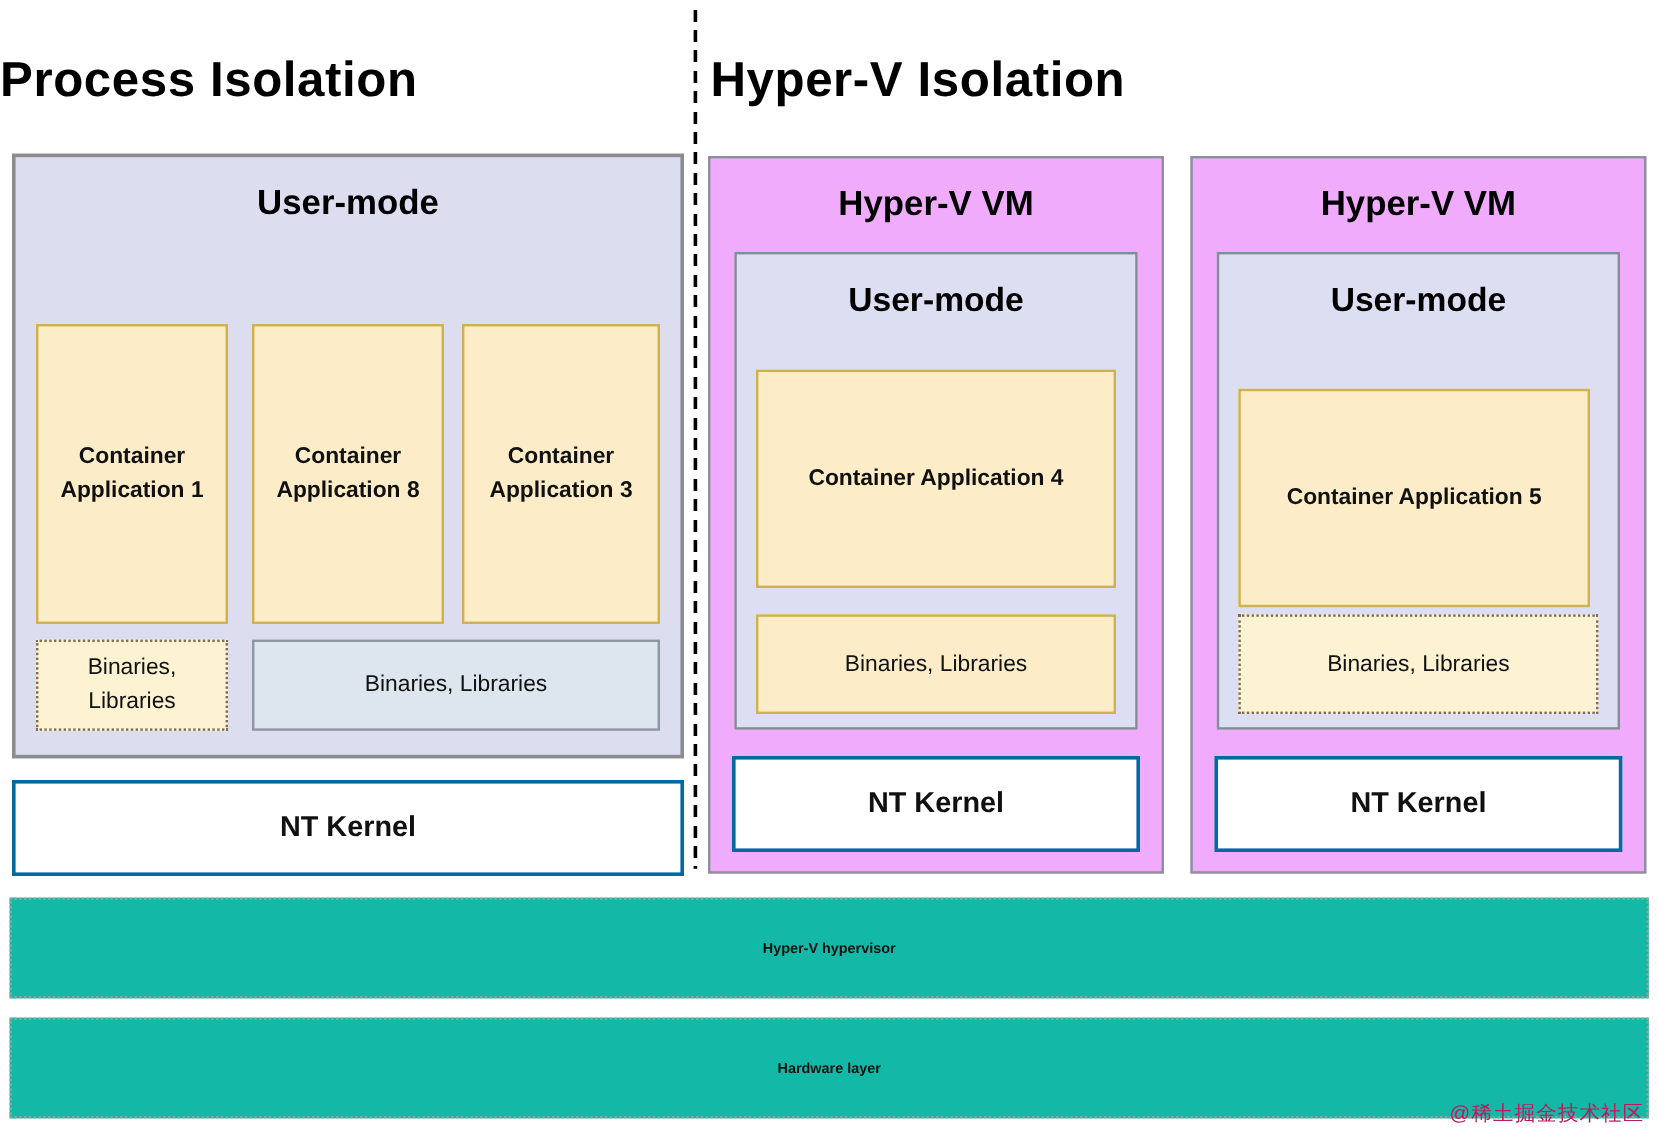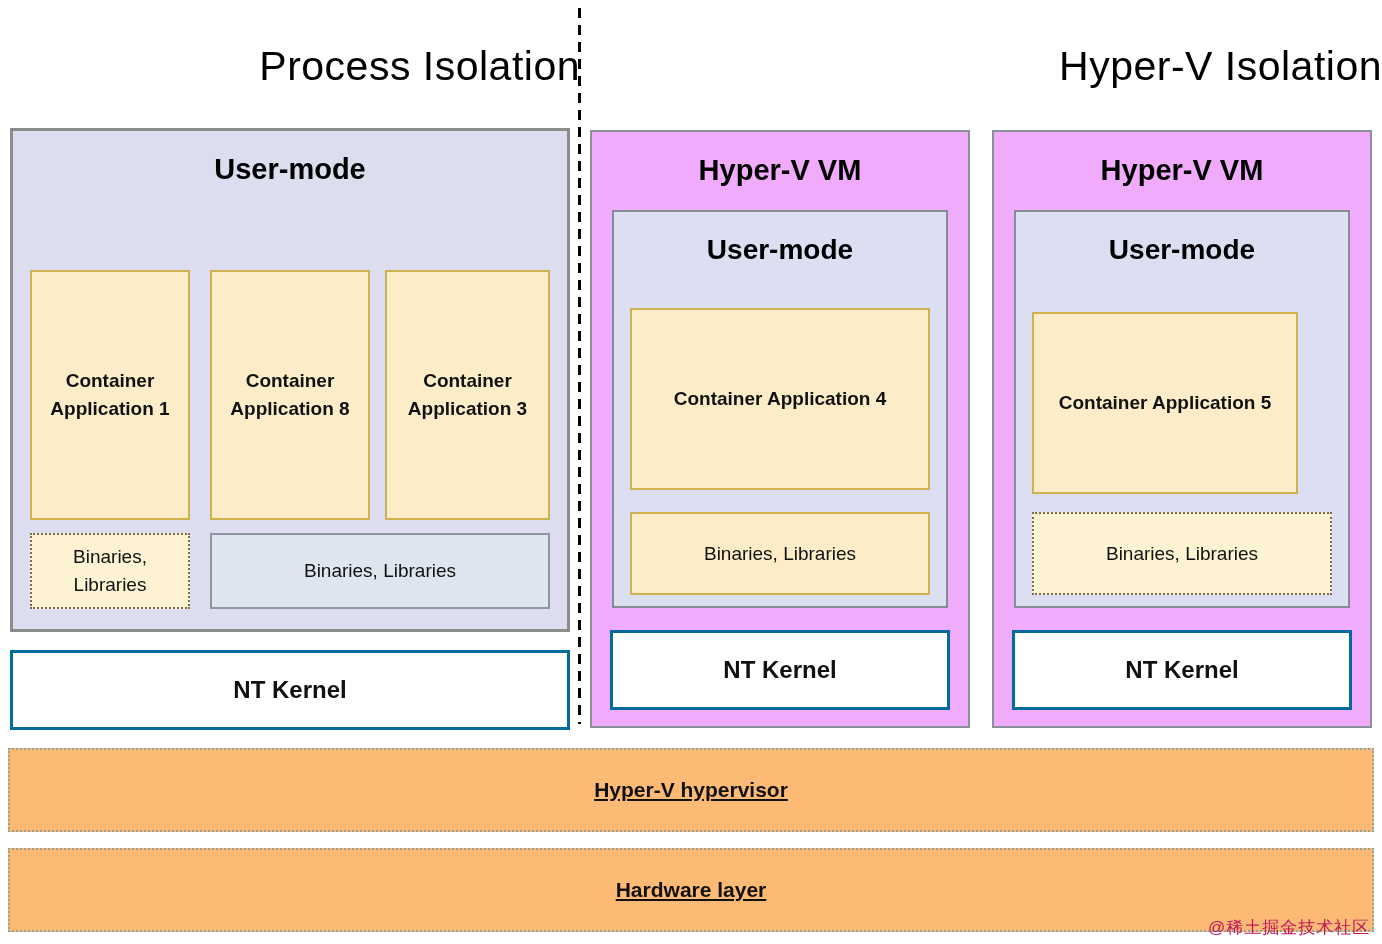--- a/index.html
+++ b/index.html
@@ -8,22 +8,22 @@
     width:1382px;height:944px;
     background:#ffffff;
     font-family:"Liberation Sans", sans-serif;
     color:#111111;
     overflow:hidden;
   }
   .abs{position:absolute;box-sizing:border-box;}
   .center{display:flex;align-items:center;justify-content:center;text-align:center;}
 
   .main-title{
-    font-size:41px;font-weight:normal;color:#000;
-    text-align:right;line-height:1.2;letter-spacing:0.5px;
+    font-size:41px;font-weight:bold;color:#000;
+    text-align:left;line-height:1.2;letter-spacing:0.5px;
   }
 
   .divider{
     width:3px;
     background:repeating-linear-gradient(to bottom,#000 0 10px,transparent 10px 17px);
   }
 
   .lavender-shell{background:#dcdef0;border:3px solid #8c8c8c;}
   .vm-shell{background:#f0abfc;border:2px solid #8b919b;}
   .inner-usermode{background:#dcdef2;border:2px solid #868c96;}
@@ -45,22 +45,22 @@
   }
   .bluegray-box{
     background:#dde6ee;border:2px solid #8e97a0;
     font-size:19px;
   }
   .kernel-box{
     background:#ffffff;border:3px solid #0369a1;
     font-size:24px;font-weight:bold;
   }
   .green-layer{
-    background:#fdba74;border:2px dotted #8fa39a;
-    font-size:21px;font-weight:bold;text-decoration:underline;
+    background:#14b8a6;border:2px dotted #8fa39a;
+    font-size:12px;font-weight:bold;
   }
   .watermark{
     color:#be185d;font-size:17px;letter-spacing:1px;
     z-index:5;white-space:nowrap;
   }
 </style>
 </head>
 <body>
 
 <div id="stage">
@@ -93,21 +93,21 @@
     </div>
 
     <div class="abs kernel-box center" style="left:18px;top:498px;width:340px;height:80px;">NT Kernel</div>
   </div>
 
   <div class="abs vm-shell" style="left:992px;top:130px;width:380px;height:598px;">
     <div class="shell-label">Hyper-V VM</div>
 
     <div class="abs inner-usermode" style="left:20px;top:78px;width:336px;height:398px;">
       <div class="shell-label" style="font-size:28px;">User-mode</div>
-      <div class="abs yellow-box bold center" style="left:16px;top:100px;width:266px;height:182px;">Container Application 5</div>
+      <div class="abs yellow-box bold center" style="left:16px;top:112px;width:293px;height:182px;">Container Application 5</div>
       <div class="abs cream-dashed center" style="left:16px;top:300px;width:300px;height:83px;">Binaries, Libraries</div>
     </div>
 
     <div class="abs kernel-box center" style="left:18px;top:498px;width:340px;height:80px;">NT Kernel</div>
   </div>
 
   <div class="abs green-layer center" style="left:8px;top:748px;width:1366px;height:84px;">Hyper-V hypervisor</div>
 
   <div class="abs green-layer center" style="left:8px;top:848px;width:1366px;height:84px;">Hardware layer</div>
 

